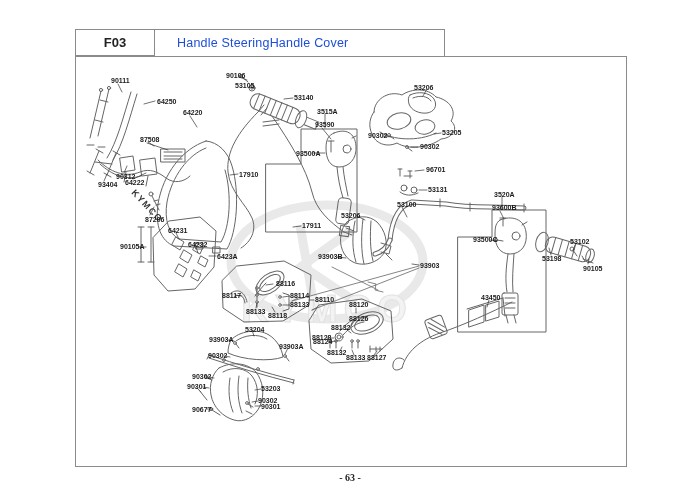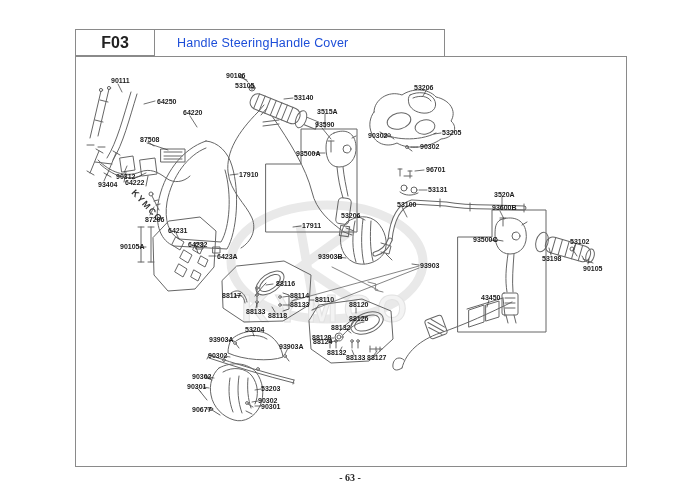--- a/index.html
+++ b/index.html
@@ -1,21 +1,21 @@
 <!DOCTYPE html>
 <html><head>
 <meta charset="utf-8">
 <style>
   html,body{margin:0;padding:0;background:#fff;}
   .page{position:relative;width:700px;height:495px;background:#fff;overflow:hidden;
         font-family:"Liberation Sans",sans-serif;color:#111;}
   .code-box{position:absolute;left:75px;top:29px;width:80px;height:27px;
         border:1px solid #8a8a8a;box-sizing:border-box;
         display:flex;align-items:center;justify-content:center;
-        font-size:16px;font-weight:bold;color:#222;text-align:center;}
+        font-size:13px;font-weight:bold;color:#222;text-align:center;}
   .title-box{position:absolute;left:155px;top:29px;width:290px;height:27px;
         border-top:1px solid #8a8a8a;border-right:1px solid #8a8a8a;box-sizing:border-box;
         display:flex;align-items:center;padding-left:22px;
         font-size:12.5px;font-weight:normal;color:#1d4ed8;letter-spacing:.2px;}
   .content{position:absolute;left:75px;top:56px;width:552px;height:411px;
         border:1px solid #8a8a8a;box-sizing:border-box;}
   .art{position:absolute;left:0;top:0;width:700px;height:495px;pointer-events:none;}
   .lbl{position:absolute;font-size:7px;font-weight:bold;color:#1a1a1a;
         white-space:nowrap;line-height:8px;z-index:5;}
   .pageno{position:absolute;left:0;top:472px;width:700px;text-align:center;

